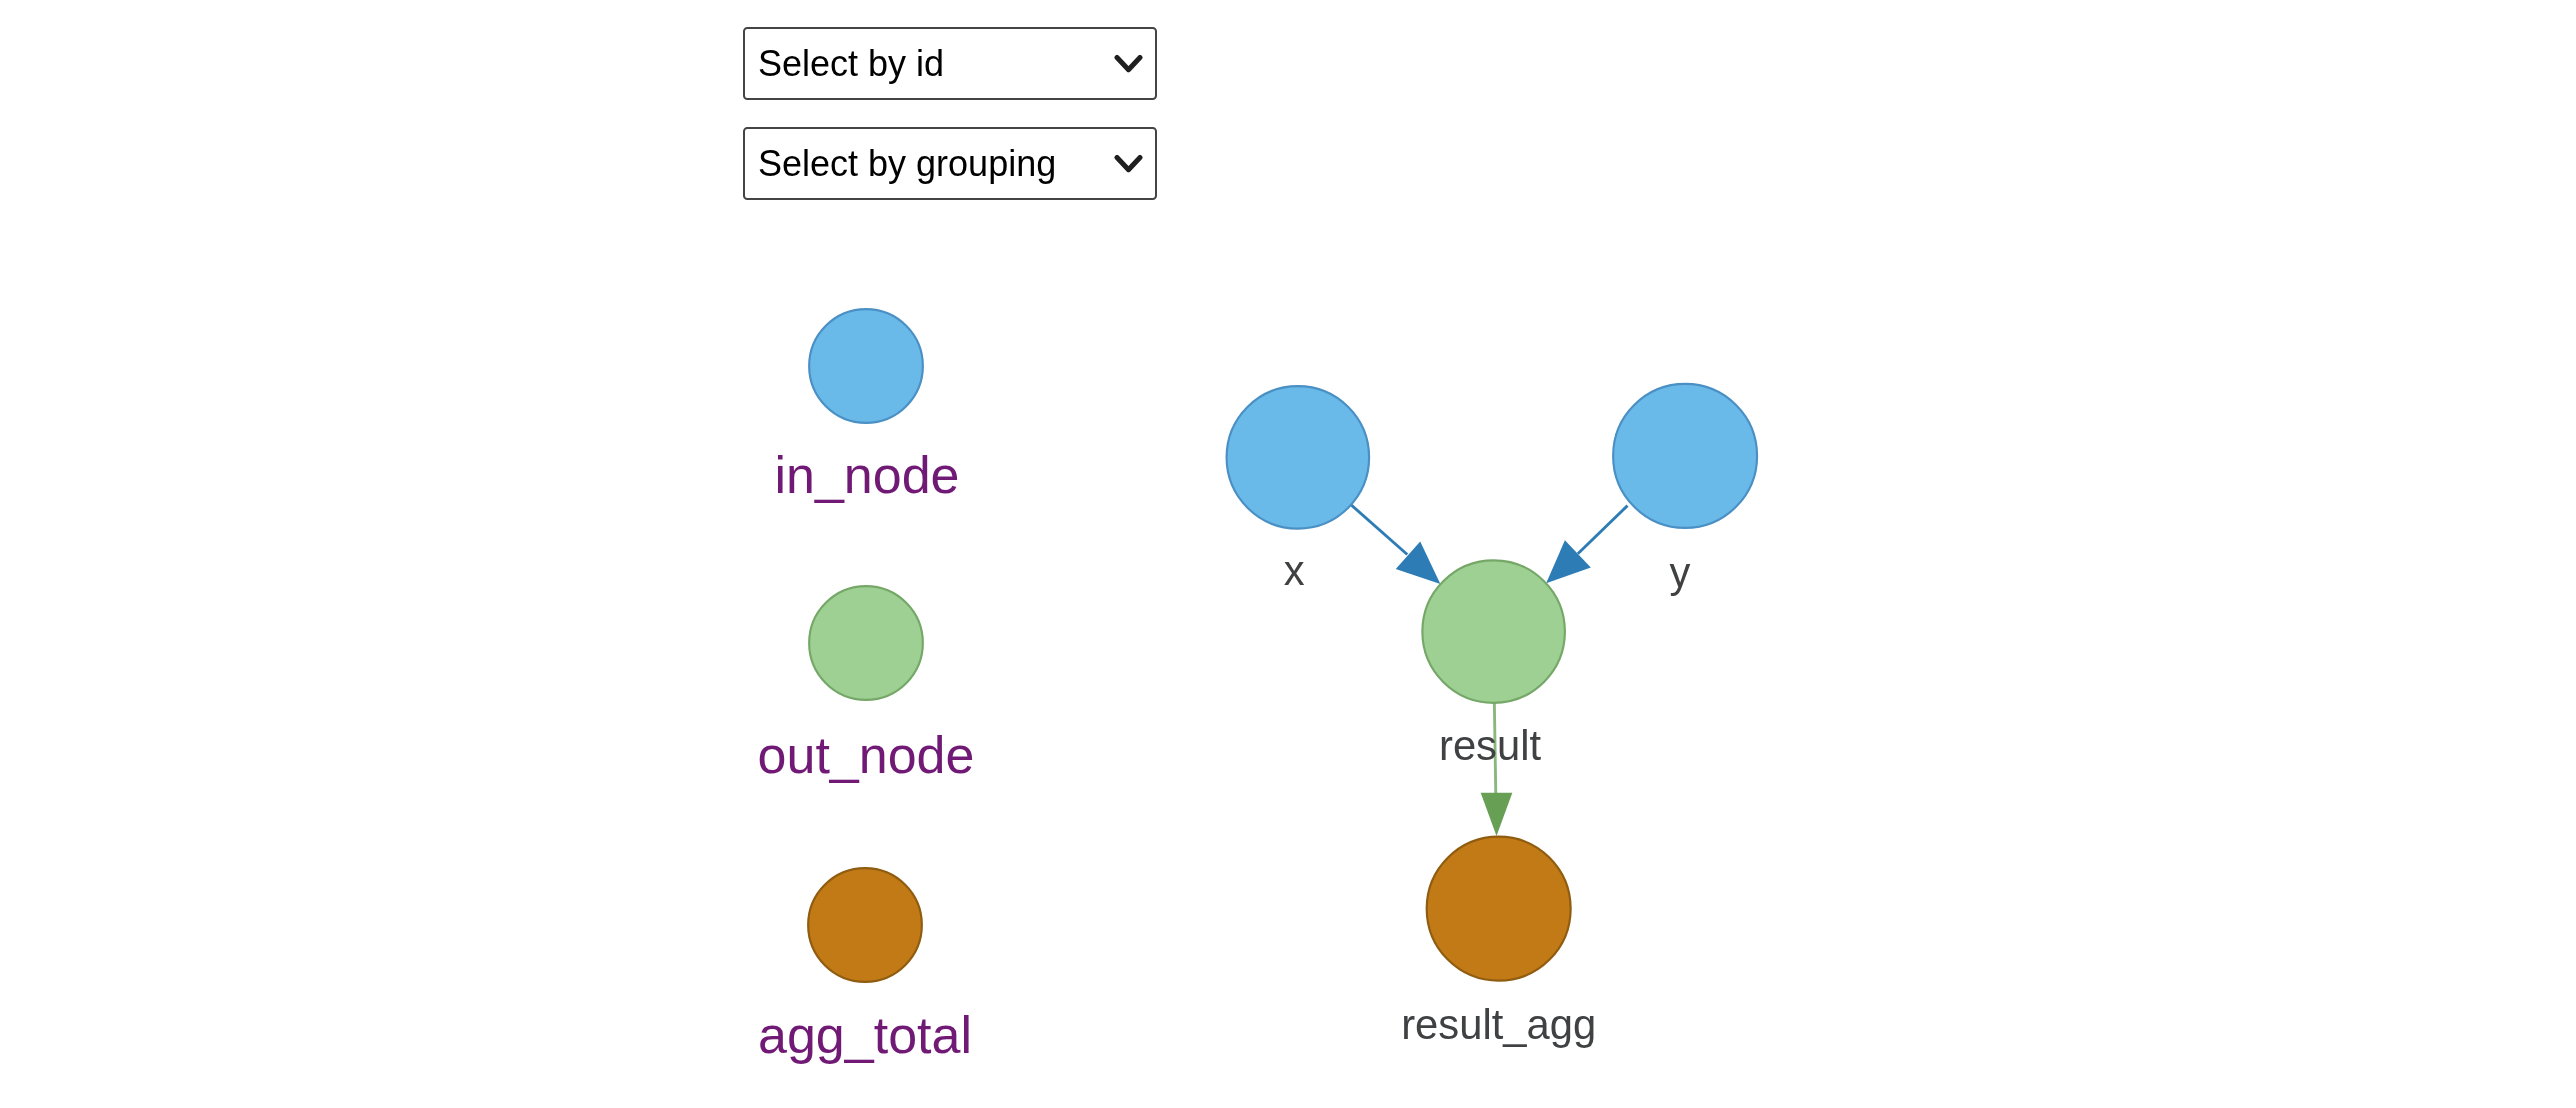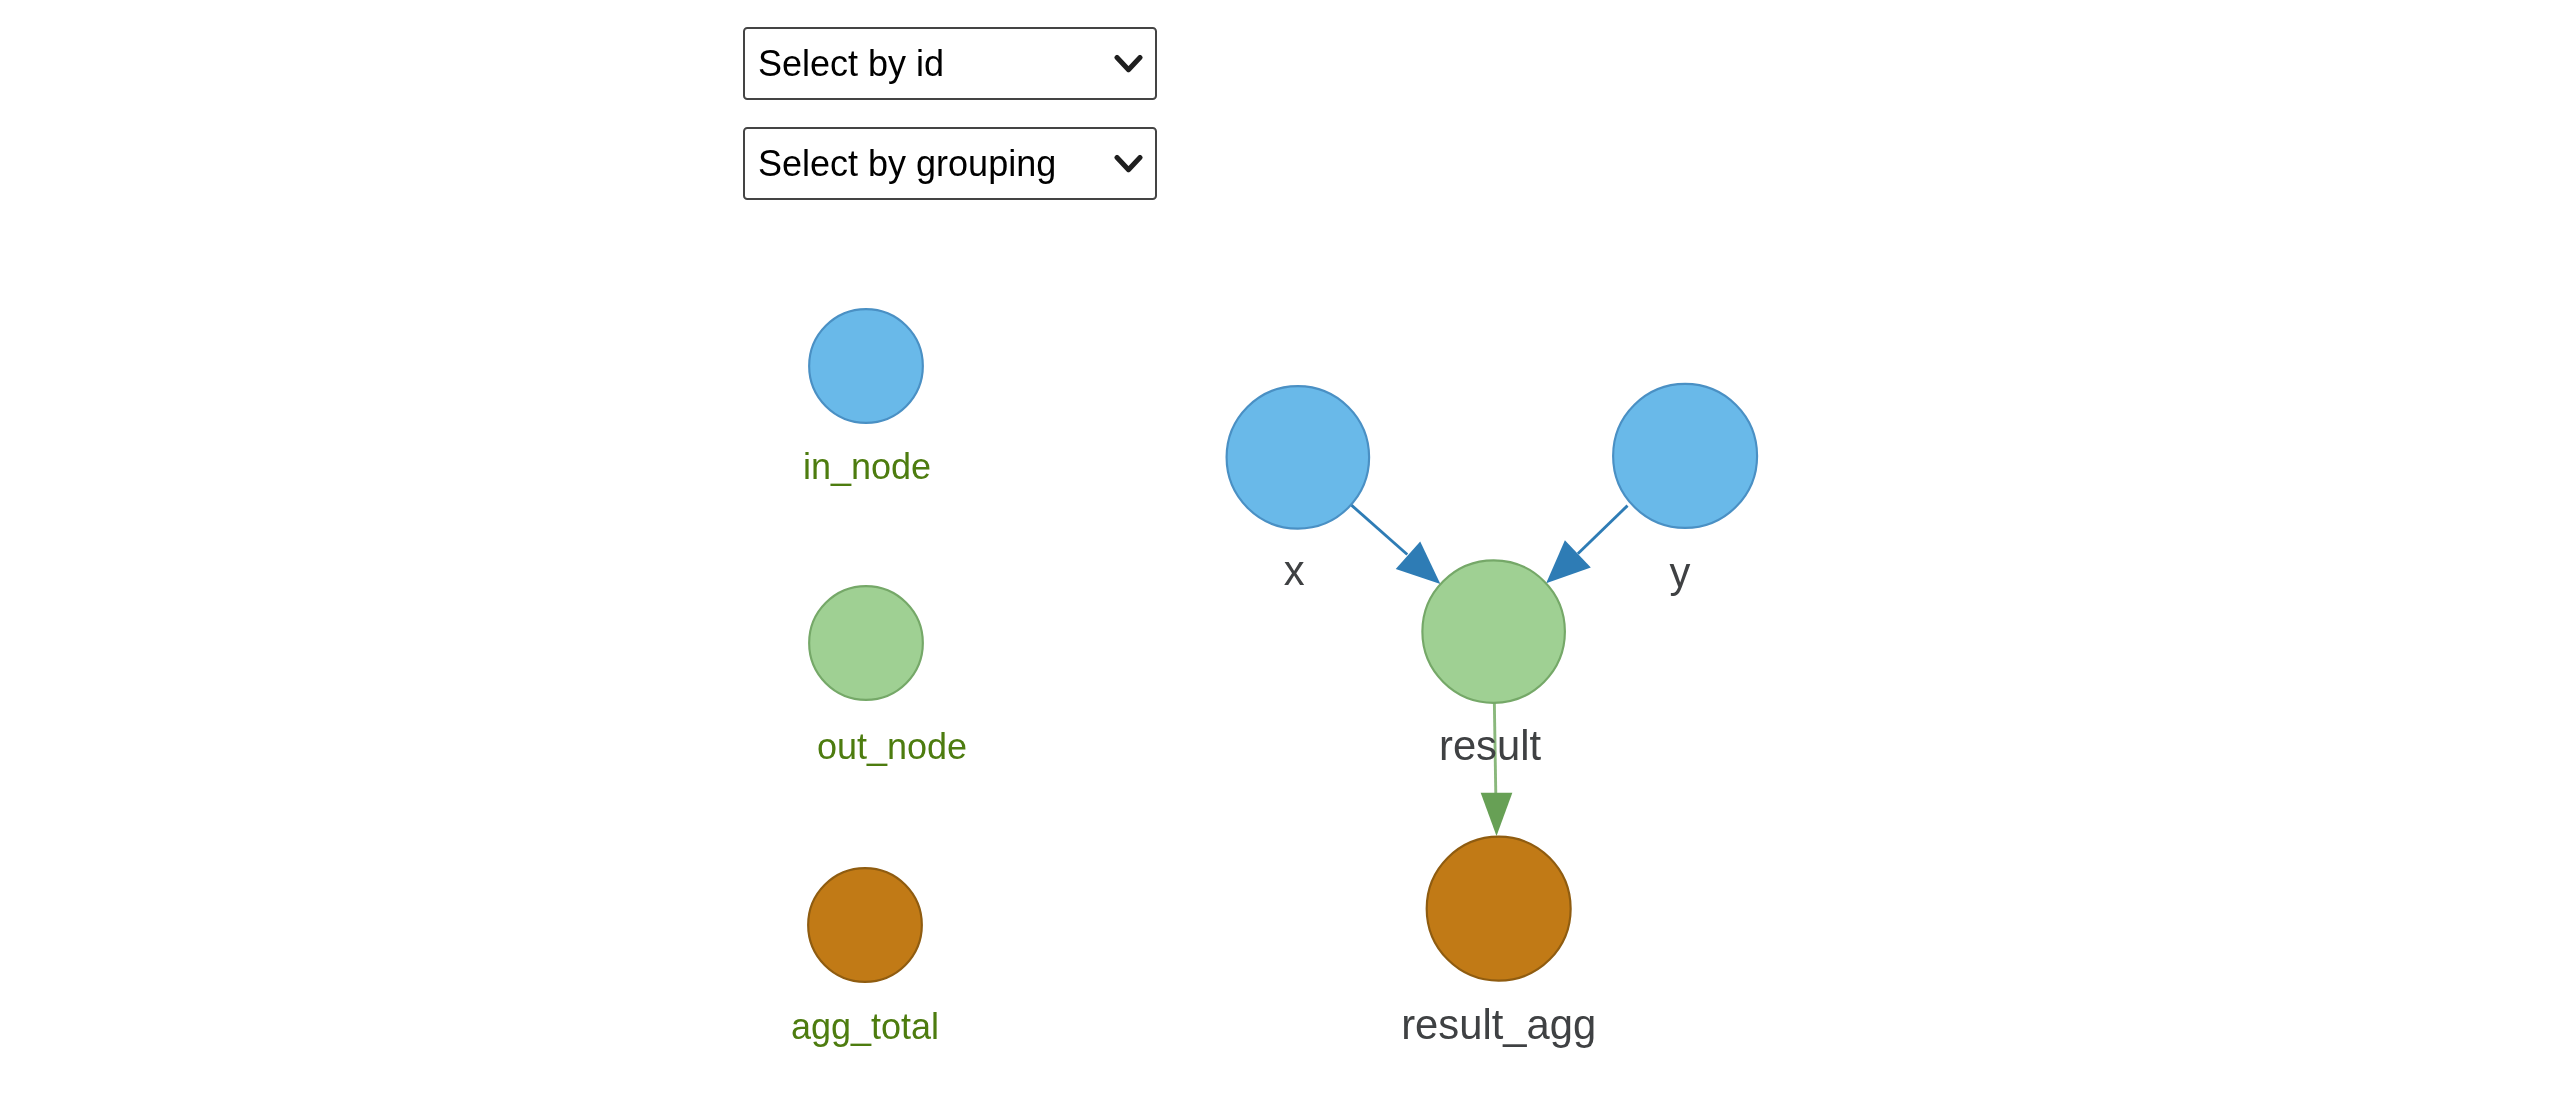--- a/index.html
+++ b/index.html
@@ -43,23 +43,23 @@
     top: 50%;
     transform: translateY(-50%);
     pointer-events: none;
   }
 
   
   .legend-circle { position: absolute; }
   .legend-label, .node-label {
     position: absolute;
     transform: translateX(-50%);
-    font-size: 36px;
+    font-size: 52px;
     line-height: 1;
-    color: #4d7c0f;
+    color: #701a75;
     white-space: nowrap;
   }
 
   
   .graph-svg { position: absolute; left: 1187px; top: 317px; }
   .graph-svg text {
     font-family: "Liberation Sans", sans-serif;
     font-size: 58px;
     fill: #3f4143;
   }
@@ -90,21 +90,21 @@
 
   <div>
     <svg class="legend-circle" style="left:807px; top:307px;" width="118" height="118" viewBox="0 0 164 164">
       <circle cx="82" cy="82" r="79" stroke-width="3" fill="#69b9e9" stroke="#4a90c4"></circle>
     </svg>
     <div class="legend-label" style="left:867px; top:449px;">in_node</div>
 
     <svg class="legend-circle" style="left:807px; top:584px;" width="118" height="118" viewBox="0 0 164 164">
       <circle cx="82" cy="82" r="79" stroke-width="3" fill="#9fd093" stroke="#75a868"></circle>
     </svg>
-    <div class="legend-label" style="left:892px; top:729px;">out_node</div>
+    <div class="legend-label" style="left:866px; top:729px;">out_node</div>
 
     <svg class="legend-circle" style="left:806px; top:866px;" width="118" height="118" viewBox="0 0 164 164">
       <circle cx="82" cy="82" r="79" stroke-width="3" fill="#c17a16" stroke="#8f5c10"></circle>
     </svg>
     <div class="legend-label" style="left:865px; top:1009px;">agg_total</div>
   </div>
 
   <svg class="graph-svg" width="727" height="763" viewBox="1650 440 1010 1060">
 
     <line x1="1878" y1="701" x2="1956" y2="770" stroke-width="4" stroke="#2e7cb5"></line>

